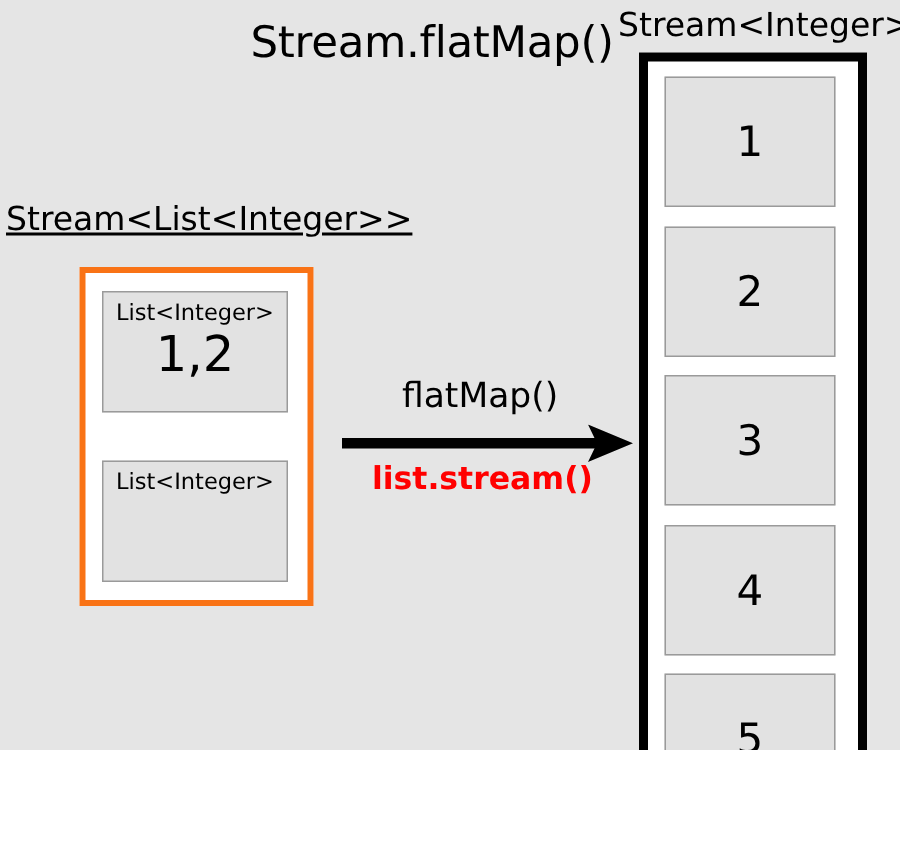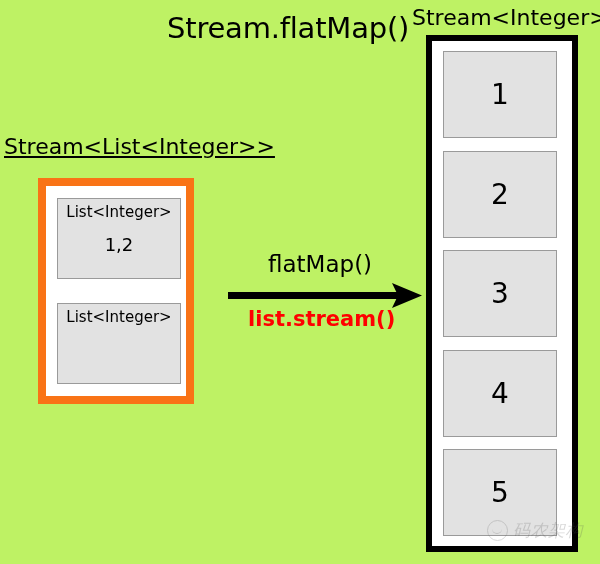--- a/index.html
+++ b/index.html
@@ -7,22 +7,22 @@
     padding: 0;
     background: #ffffff;
   }
   body {
     font-family: "DejaVu Sans", sans-serif;
     color: #000000;
   }
   #canvas {
     position: relative;
     width: 600px;
-    height: 564px;
-    background: #bef264;
+    height: 500px;
+    background: #e5e5e5;
     overflow: hidden;
   }
 
   
   .lbl {
     position: absolute;
     white-space: nowrap;
     line-height: 1;
     color: #000000;
   }
@@ -40,26 +40,26 @@
   #label-input-type {
     left: 4px;
     top: 136px;
     font-size: 22px;
     text-decoration: underline;
   }
 
   
   #source-container {
     position: absolute;
-    left: 38px;
+    left: 53px;
     top: 178px;
     width: 156px;
     height: 226px;
     box-sizing: border-box;
-    border: 8px solid #f97316;
+    border: 4px solid #f97316;
     background: #ffffff;
   }
   #source-container .inner-pad {
     position: absolute;
     left: 0; top: 0; right: 0; bottom: 0;
     padding: 12px 11px;
     box-sizing: border-box;
     display: flex;
     flex-direction: column;
     justify-content: space-between;
@@ -75,23 +75,23 @@
     align-items: center;
     justify-content: flex-start;
     padding-top: 5px;
   }
   .list-cell .cell-type {
     font-size: 15px;
     line-height: 1.15;
     color: #000000;
   }
   .list-cell .cell-values {
-    font-size: 18px;
+    font-size: 33px;
     line-height: 1.05;
-    margin-top: 15px;
+    margin-top: 2px;
     color: #000000;
   }
 
   
   #transform-arrow {
     position: absolute;
     left: 228px;
     top: 283px;
     width: 194px;
     height: 26px;

